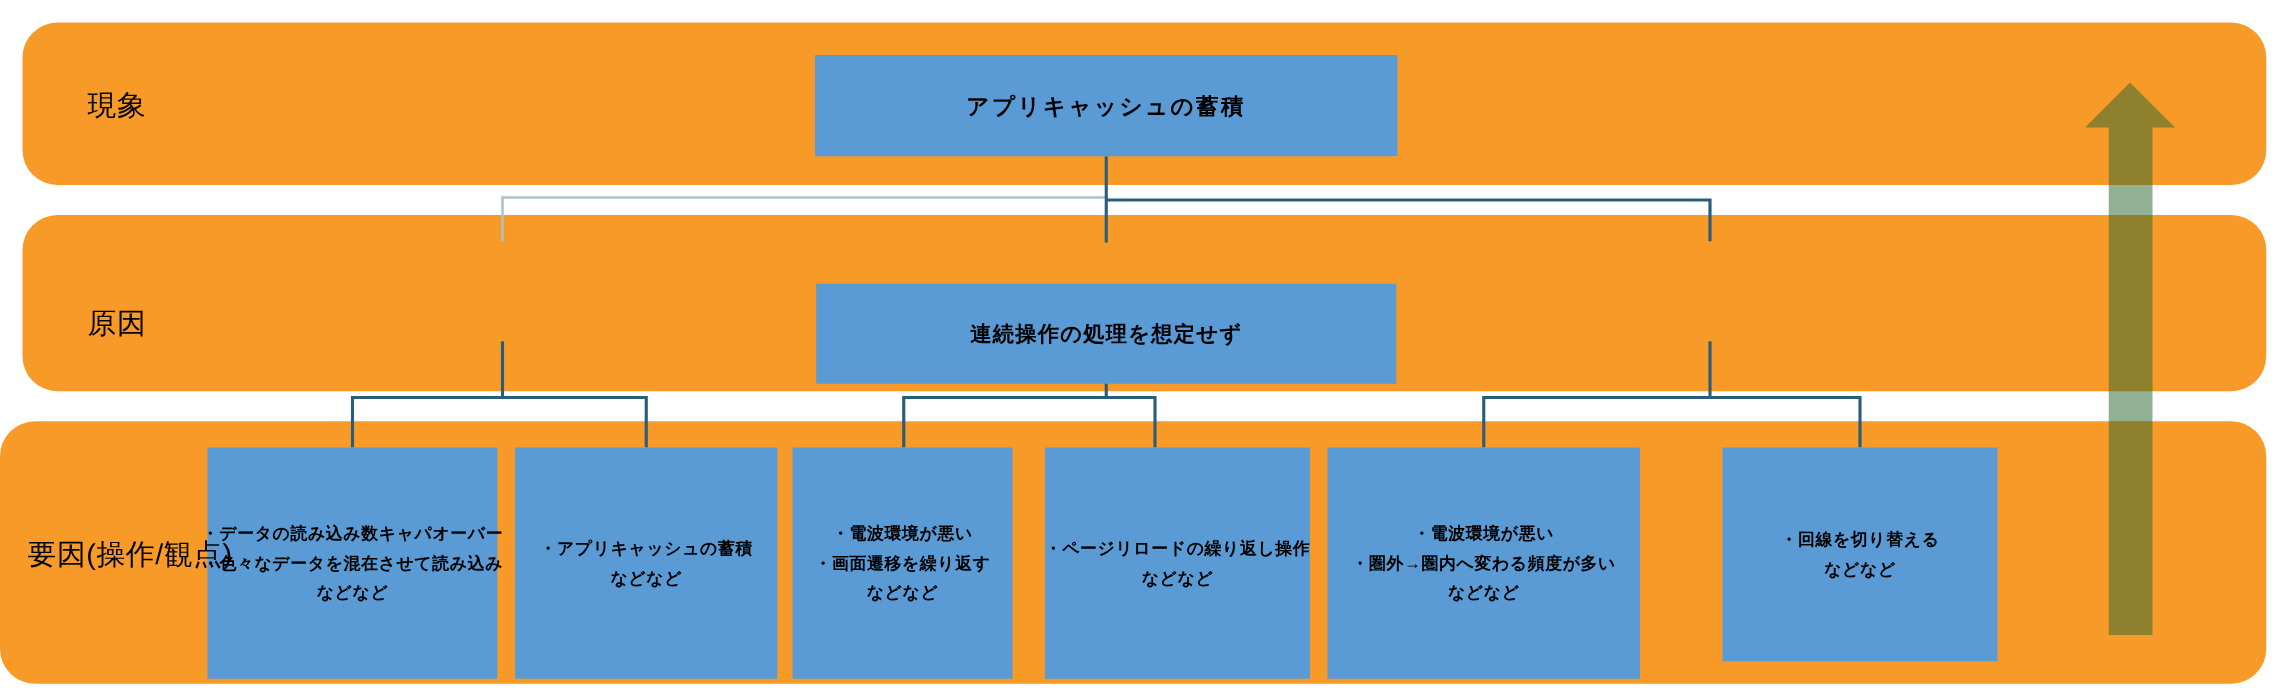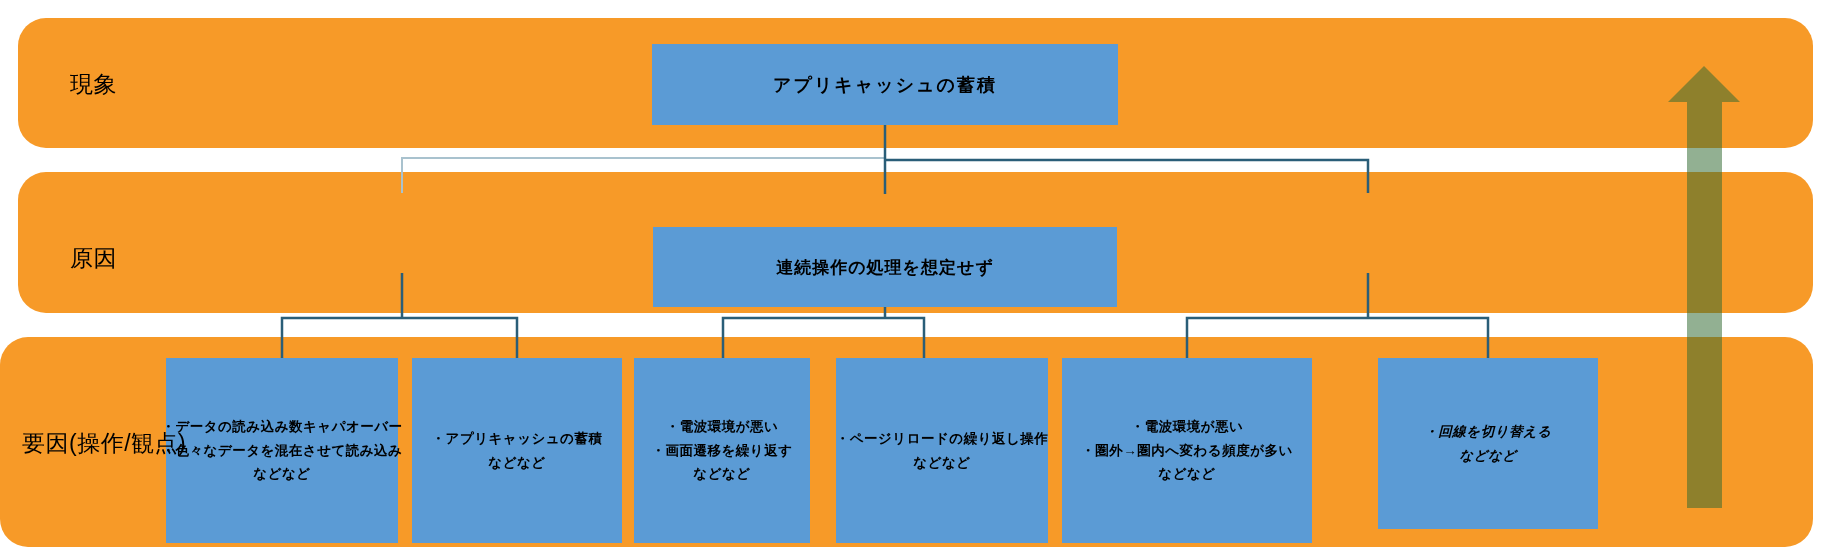--- a/index.html
+++ b/index.html
@@ -48,21 +48,21 @@
   .leaf-node .line{white-space:nowrap;}
   #boxP {left:652px;top:44px;width:466px;height:81px;}
   #boxC1{left:171px;top:193px;width:462px;height:80px;}
   #boxC2{left:653px;top:193px;width:464px;height:80px;margin-top:34px;}
   #boxC3{left:1137px;top:193px;width:461px;height:80px;}
   #boxF1{left:166px;top:358px;width:232px;height:185px;}
   #boxF2{left:412px;top:358px;width:210px;height:185px;}
   #boxF3{left:634px;top:358px;width:176px;height:185px;}
   #boxF4{left:818px;top:358px;width:212px;height:185px;margin-left:18px;}
   #boxF5{left:1062px;top:358px;width:250px;height:185px;}
-  #boxF6{left:1378px;top:358px;width:220px;height:171px;font-style:italic;}
+  #boxF6{left:1378px;top:358px;width:220px;height:171px;}
   #overlay{
     position:absolute;left:0;top:0;width:1831px;height:560px;
     z-index:5;
     pointer-events:none;
   }
   .conn-dark{stroke:#2A5E78;stroke-width:2.5;fill:none;}
   .conn-light{stroke:#A9C2CE;stroke-width:2;fill:none;}
   .arrow{fill:rgba(50,105,50,0.53);stroke:none;}
 </style>
 </head>

